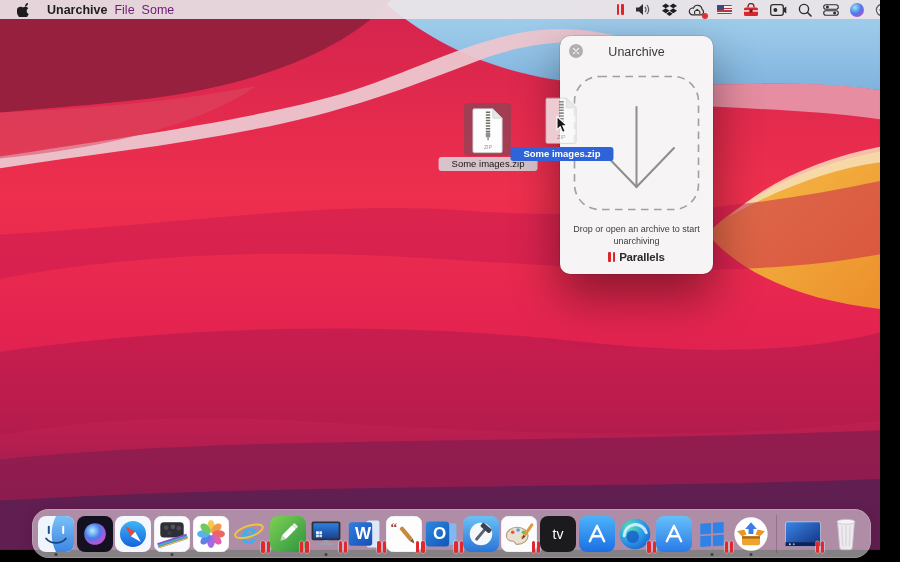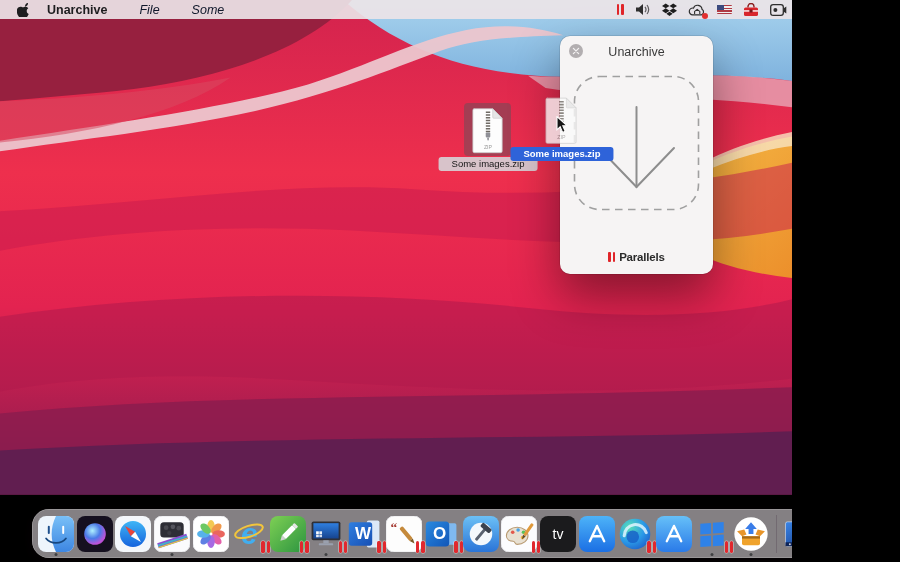--- a/index.html
+++ b/index.html
@@ -1,29 +1,29 @@
 <!DOCTYPE html>
 <html><head>
 <meta charset="utf-8">
 <style>
   * { margin:0; padding:0; box-sizing:border-box; }
   html,body { width:900px; height:562px; overflow:hidden; }
   body { font-family:"Liberation Sans", sans-serif; position:relative; background:#000; }
-  #screen { position:absolute; inset:0; width:792px; height:562px; overflow:hidden; }
+  #screen { position:absolute; inset:0; width:880px; height:562px; overflow:hidden; }
 
   .wallpaper { position:absolute; inset:0; z-index:0; }
 
   
   .menubar { position:absolute; left:0; top:0; width:900px; height:19px;
     background:rgba(236,228,231,0.92); z-index:30; display:flex; align-items:center;
     font-size:12.5px; color:#1d1d1f; }
   .mb-left { display:flex; align-items:center; gap:0; }
   .apple { margin-left:17px; display:flex; align-items:center; }
   .mb-app { font-weight:bold; margin-left:17px; }
-  .mb-item { margin-left:32px; color:#0f172a;font-style:italic; }
+  .mb-item { margin-left:7px; color:#701a75; }
   .mb-right { margin-left:auto; display:flex; align-items:center; gap:11px; padding-right:11px; }
   .sticon { display:flex; align-items:center; justify-content:center; height:16px; }
 
   .pbars { display:flex; gap:2px; }
   .pbars i { display:block; width:2.6px; height:11px; background:#e02529; border-radius:1px; }
 
   .usflag { width:15px; height:9.5px; position:relative;
     background:repeating-linear-gradient(180deg,#b03a44 0 1.4px,#eee 1.4px 2.7px); border-radius:1px; }
   .usflag::after { content:""; position:absolute; left:0; top:0; width:6.5px; height:5px; background:#3b4a7e; }
 
@@ -225,20 +225,21 @@
     <div class="dropzone">
       <svg width="127" height="136" viewBox="0 0 127 136">
         <rect x="1.5" y="1.5" width="124" height="133" rx="25" fill="none" stroke="#a0a0a0" stroke-width="1.6" stroke-dasharray="7.5 5.5"></rect>
         <g stroke="#8d8d8d" stroke-width="2" fill="none" stroke-linecap="round">
           <line x1="63.5" y1="32" x2="63.5" y2="112"></line>
           <path d="M26,73 L63.5,112 L101,73"></path>
         </g>
       </svg>
     </div>
 
+    <div class="drop-hint">Drop or open an archive to start unarchiving</div>
 
     <div class="brand">
       <span class="pbars">
           <i></i>
           <i></i>
         </span>
       <span class="brand-name">Parallels</span>
     </div>
   </div>
 

